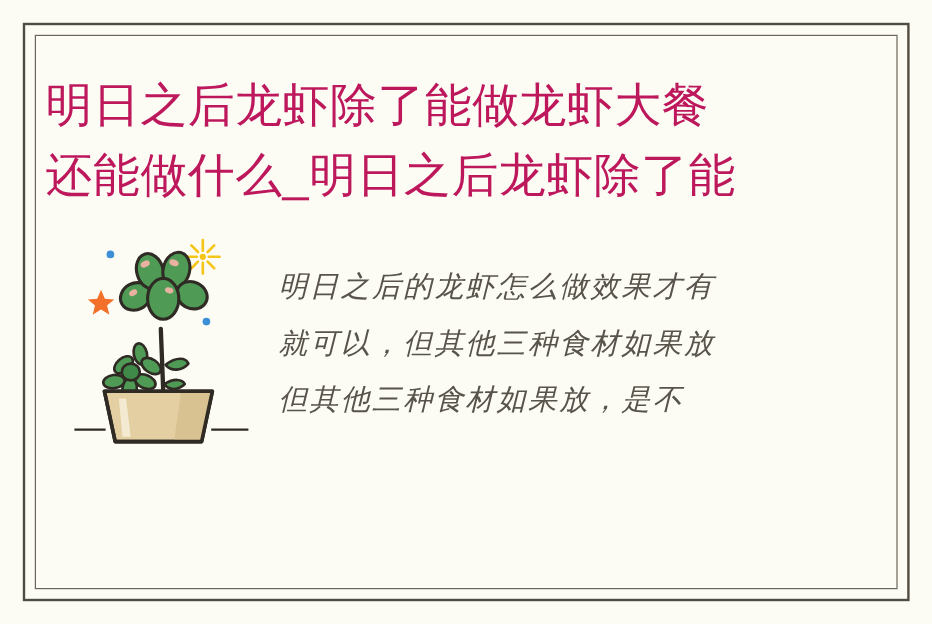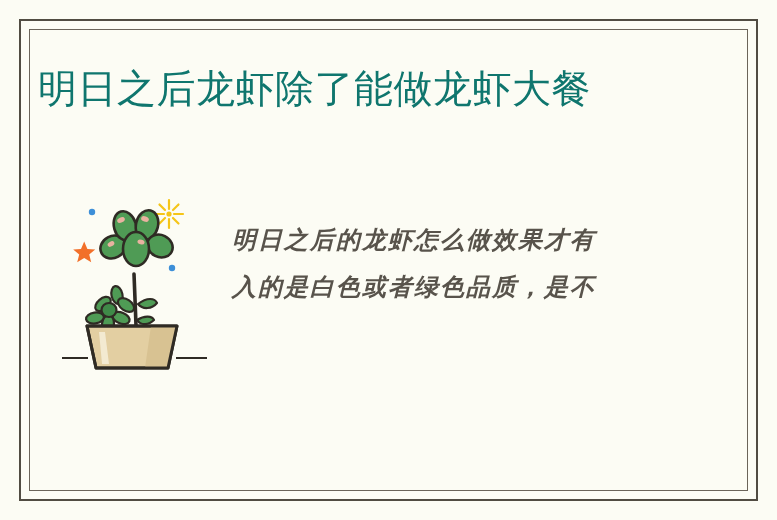--- a/index.html
+++ b/index.html
@@ -45,21 +45,21 @@
   .title-block {
     position: absolute;
     left: 38px;
     top: 60px;
     width: 700px;
   }
   .title-line {
     font-size: 39px;
     line-height: 58px;
     letter-spacing: 0.5px;
-    color: #0f766e;
+    color: #be185d;
     font-weight: 400;
     white-space: nowrap;
   }
 
   
   .illustration {
     position: absolute;
     left: 55px;
     top: 192px;
     width: 165px;
@@ -68,21 +68,20 @@
   .illustration svg {
     display: block;
   }
 
   
   .body-block {
     position: absolute;
     left: 232px;
     top: 216px;
     width: 430px;
-    font-weight: bold;
   }
   .body-line {
     font-size: 24px;
     line-height: 47px;
     color: #58534b;
     font-family: "DejaVu Serif", "Liberation Serif", serif;
     letter-spacing: 2px;
     white-space: nowrap;
     font-style: italic;
   }
@@ -90,20 +89,21 @@
 </head>
 <body>
 
 <div class="canvas">
 
   <div class="frame-outer"></div>
   <div class="frame-inner"></div>
 
   <div class="title-block">
     <div class="title-line">明日之后龙虾除了能做龙虾大餐</div>
+    <div class="title-line">还能做什么_明日之后龙虾除了能</div>
   </div>
 
   <div class="illustration">
     <svg width="165" height="180" viewBox="0 0 165 180" xmlns="http://www.w3.org/2000/svg">
 
       <circle cx="37" cy="20" r="3.2" fill="#3d8fd8"></circle>
       <path d="M26 57 l3.2 -7.5 l3.2 7.5 l7.8 0.6 l-6 5 l2 7.6 l-7 -4.2 l-7 4.2 l2 -7.6 l-6 -5 z" fill="#f2702a"></path>
       <g stroke="#f5c518" stroke-width="2.2" stroke-linecap="round">
         <line x1="114" y1="8" x2="114" y2="17"></line>
         <line x1="114" y1="27" x2="114" y2="36"></line>
@@ -152,16 +152,17 @@
       <path d="M44 140 L50 140 L54 172 L47 172 Z" fill="#f4ecd6" stroke="none" opacity="0.9"></path>
       <path d="M32 134 L122 134 L113 176 L41 176 Z" fill="none" stroke="#2f2b24" stroke-width="3" stroke-linejoin="round"></path>
 
       <line x1="7" y1="166" x2="33" y2="166" stroke="#2f2b24" stroke-width="2"></line>
       <line x1="121" y1="166" x2="152" y2="166" stroke="#2f2b24" stroke-width="2"></line>
     </svg>
   </div>
 
   <div class="body-block">
     <div class="body-line">明日之后的龙虾怎么做效果才有</div>
-    <div class="body-line">入的是白色或者绿色品质，是不</div>
+    <div class="body-line">就可以，但其他三种食材如果放</div>
+    <div class="body-line">但其他三种食材如果放，是不</div>
   </div>
 
 </div>
 
 </body></html>

